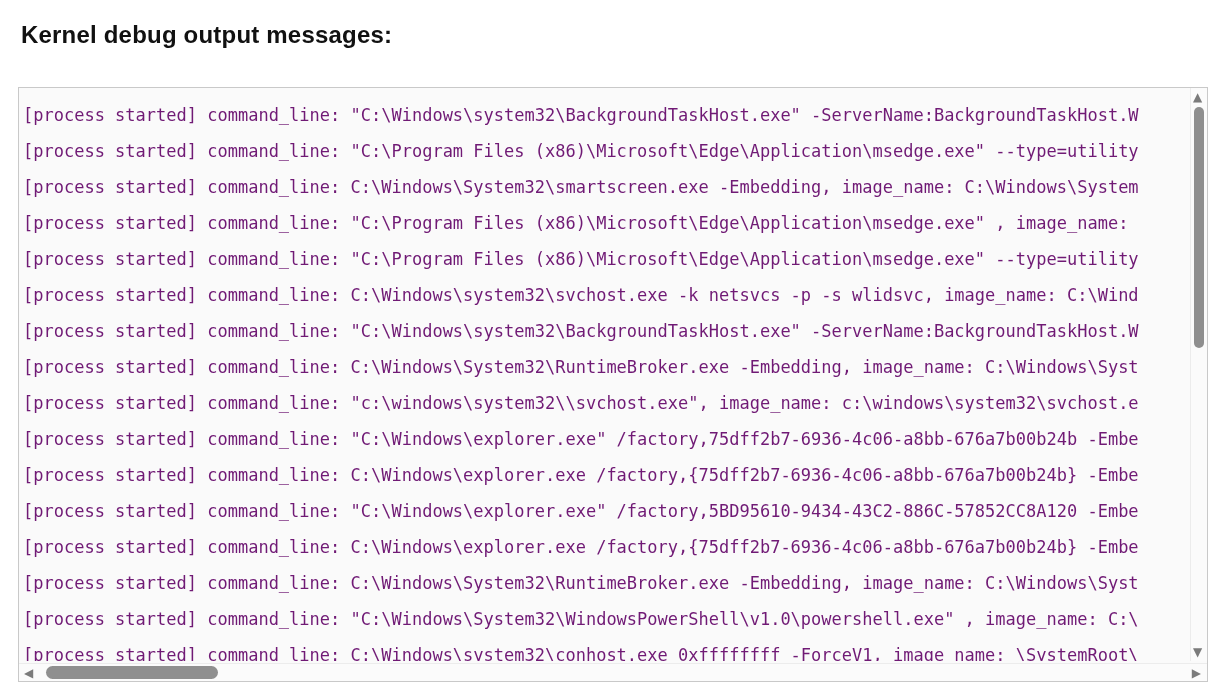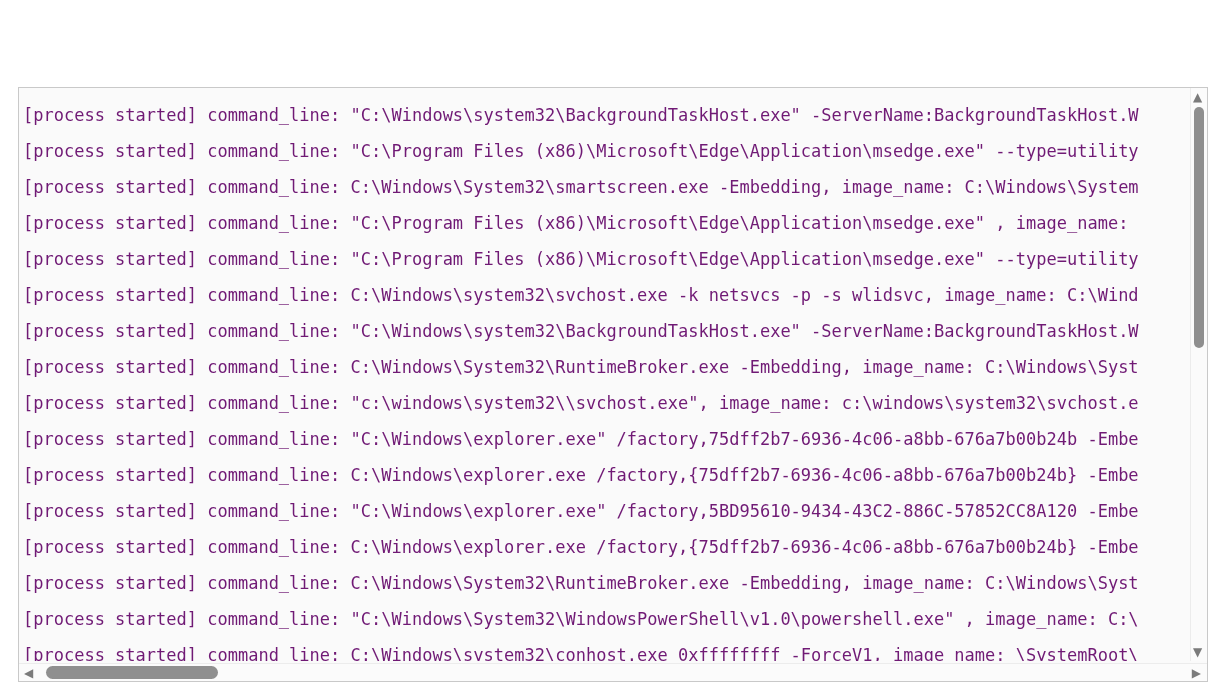--- a/index.html
+++ b/index.html
@@ -97,20 +97,21 @@
   .arrow-up    { top: 3px;  left: 2px; }
   .arrow-down  { bottom: 3px; left: 2px; }
   .arrow-left  { left: 5px;  top: 3px; }
   .arrow-right { right: 6px; top: 3px; }
 </style>
 </head>
 <body>
 
 <div class="page">
 
+  <div class="heading">Kernel debug output messages:</div>
 
   <div class="logbox">
 
     <div class="log-lines"><div class="log-line">[process started] command_line: "C:\Windows\system32\BackgroundTaskHost.exe" -ServerName:BackgroundTaskHost.W</div><div class="log-line">[process started] command_line: "C:\Program Files (x86)\Microsoft\Edge\Application\msedge.exe" --type=utility</div><div class="log-line">[process started] command_line: C:\Windows\System32\smartscreen.exe -Embedding, image_name: C:\Windows\System</div><div class="log-line">[process started] command_line: "C:\Program Files (x86)\Microsoft\Edge\Application\msedge.exe" , image_name: </div><div class="log-line">[process started] command_line: "C:\Program Files (x86)\Microsoft\Edge\Application\msedge.exe" --type=utility</div><div class="log-line">[process started] command_line: C:\Windows\system32\svchost.exe -k netsvcs -p -s wlidsvc, image_name: C:\Wind</div><div class="log-line">[process started] command_line: "C:\Windows\system32\BackgroundTaskHost.exe" -ServerName:BackgroundTaskHost.W</div><div class="log-line">[process started] command_line: C:\Windows\System32\RuntimeBroker.exe -Embedding, image_name: C:\Windows\Syst</div><div class="log-line">[process started] command_line: "c:\windows\system32\\svchost.exe", image_name: c:\windows\system32\svchost.e</div><div class="log-line">[process started] command_line: "C:\Windows\explorer.exe" /factory,75dff2b7-6936-4c06-a8bb-676a7b00b24b -Embe</div><div class="log-line">[process started] command_line: C:\Windows\explorer.exe /factory,{75dff2b7-6936-4c06-a8bb-676a7b00b24b} -Embe</div><div class="log-line">[process started] command_line: "C:\Windows\explorer.exe" /factory,5BD95610-9434-43C2-886C-57852CC8A120 -Embe</div><div class="log-line">[process started] command_line: C:\Windows\explorer.exe /factory,{75dff2b7-6936-4c06-a8bb-676a7b00b24b} -Embe</div><div class="log-line">[process started] command_line: C:\Windows\System32\RuntimeBroker.exe -Embedding, image_name: C:\Windows\Syst</div><div class="log-line">[process started] command_line: "C:\Windows\System32\WindowsPowerShell\v1.0\powershell.exe" , image_name: C:\</div><div class="log-line">[process started] command_line: C:\Windows\system32\conhost.exe 0xffffffff -ForceV1, image_name: \SystemRoot\</div></div>
 
     <div class="vscroll">
       <span class="scroll-arrow arrow-up">▲</span>
       <div class="vthumb"></div>
       <span class="scroll-arrow arrow-down">▼</span>
     </div>

